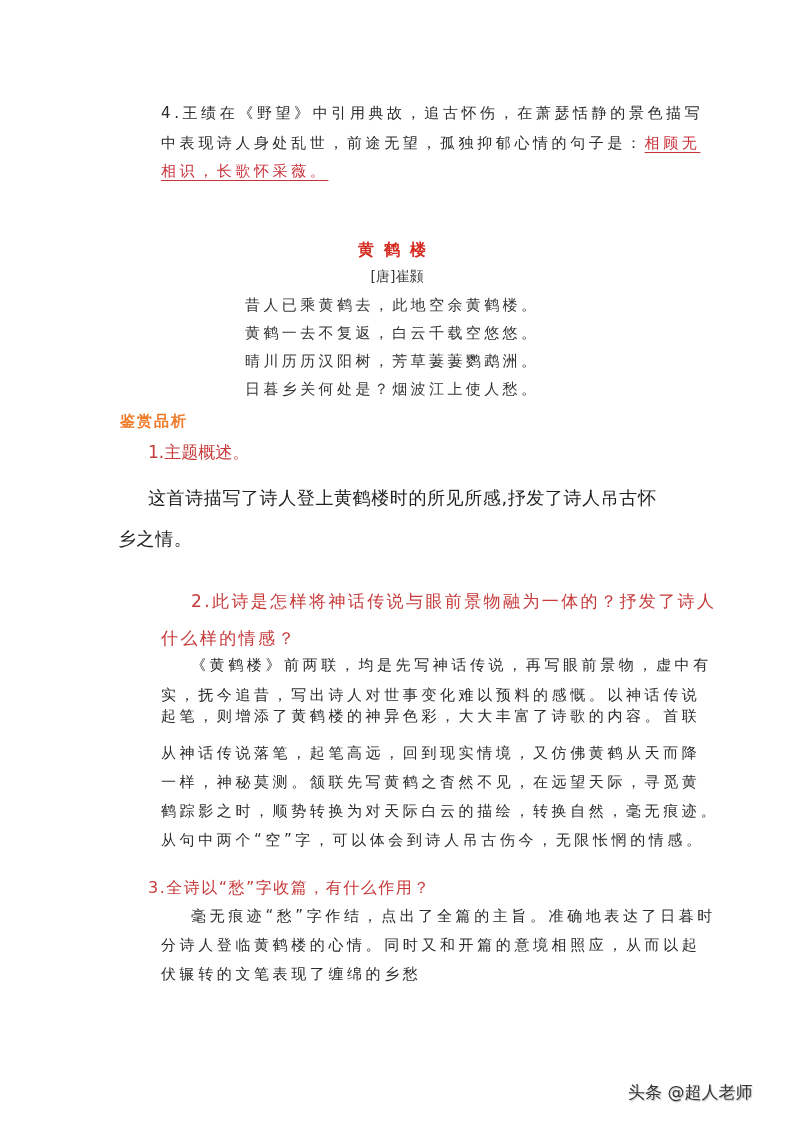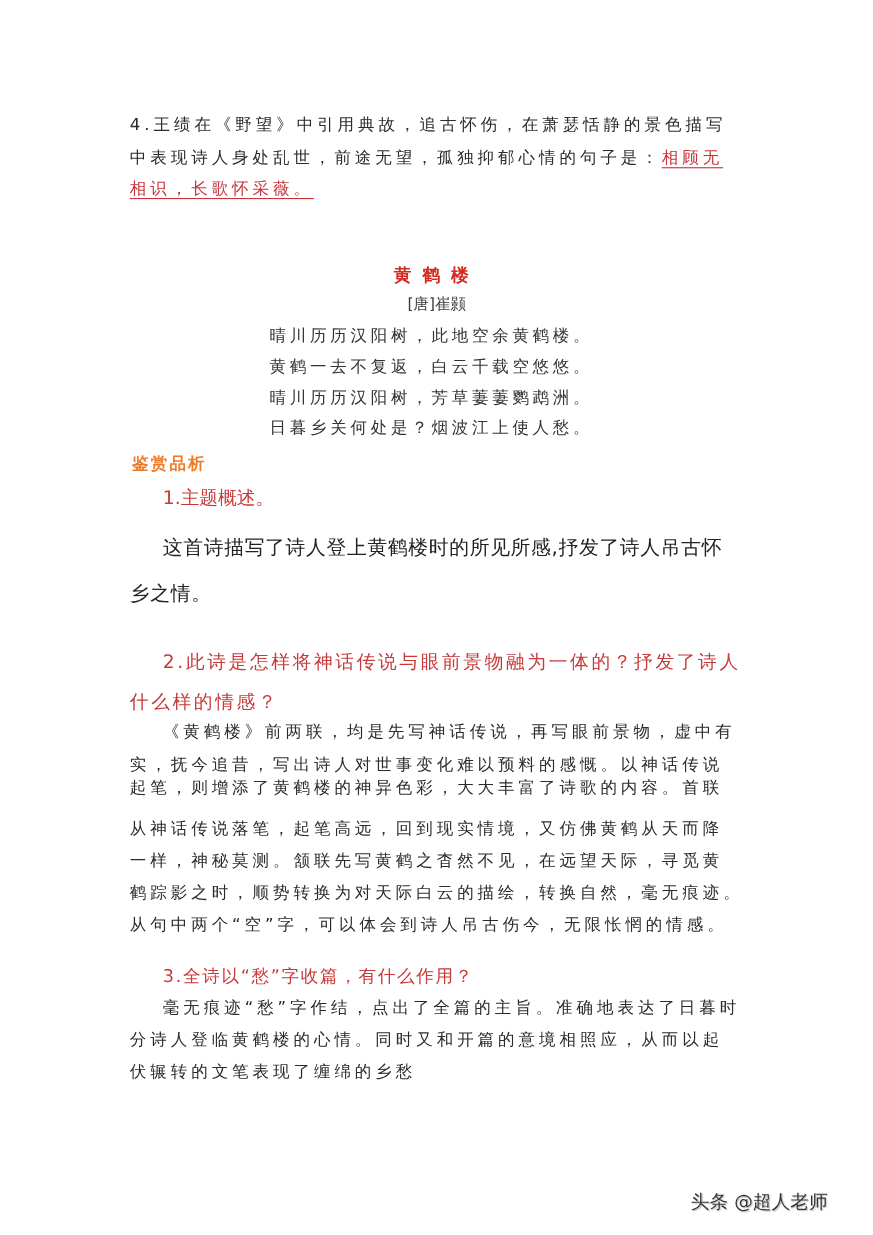--- a/index.html
+++ b/index.html
@@ -14,21 +14,21 @@
       overflow: hidden;
       font-family: "DejaVu Sans", "Liberation Sans", sans-serif;
       color: #2a2a2a;
     }
     .line {
       position: absolute;
       font-size: 15px;
       white-space: nowrap;
       color: #2b2b2b;
     }
-    .spaced { letter-spacing: 3.6px; }
+    .spaced { letter-spacing: 3.6px; margin-left: 43px; }
     .red-link {
       color: #c8323a;
       text-decoration: underline;
       text-decoration-color: #c8323a;
       text-underline-offset: 4px;
     }
     .poem-title {
       position: absolute;
       left: 0; width: 794px;
       top: 240px;
@@ -94,21 +94,21 @@
   <div class="line spaced" style="left:118px; top:134px;">
     <span>中表现诗人身处乱世，前途无望，孤独抑郁心情的句子是：</span><span class="red-link">相顾无</span>
   </div>
   <div class="line spaced" style="left:118px; top:162px;">
     <span class="red-link">相识，长歌怀采薇。</span>
   </div>
 </div>
 
 <div class="poem-title">黄鹤楼</div>
 <div class="poem-author">[唐]崔颢</div>
-<div class="poem-line" style="top:296px;">晴川历历汉阳树，此地空余黄鹤楼。</div>
+<div class="poem-line" style="top:296px;">昔人已乘黄鹤去，此地空余黄鹤楼。</div>
 <div class="poem-line" style="top:324px;">黄鹤一去不复返，白云千载空悠悠。</div>
 <div class="poem-line" style="top:352px;text-align:center;">晴川历历汉阳树，芳草萋萋鹦鹉洲。</div>
 <div class="poem-line" style="top:380px;">日暮乡关何处是？烟波江上使人愁。</div>
 
 <div class="section-heading">鉴赏品析</div>
 
 <div class="q-heading" style="left:148px; top:441px;">1.主题概述。</div>
 <div class="body-big" style="left:148px; top:486px;">这首诗描写了诗人登上黄鹤楼时的所见所感,抒发了诗人吊古怀</div>
 <div class="body-big" style="left:118px; top:527px;">乡之情。</div>
 

